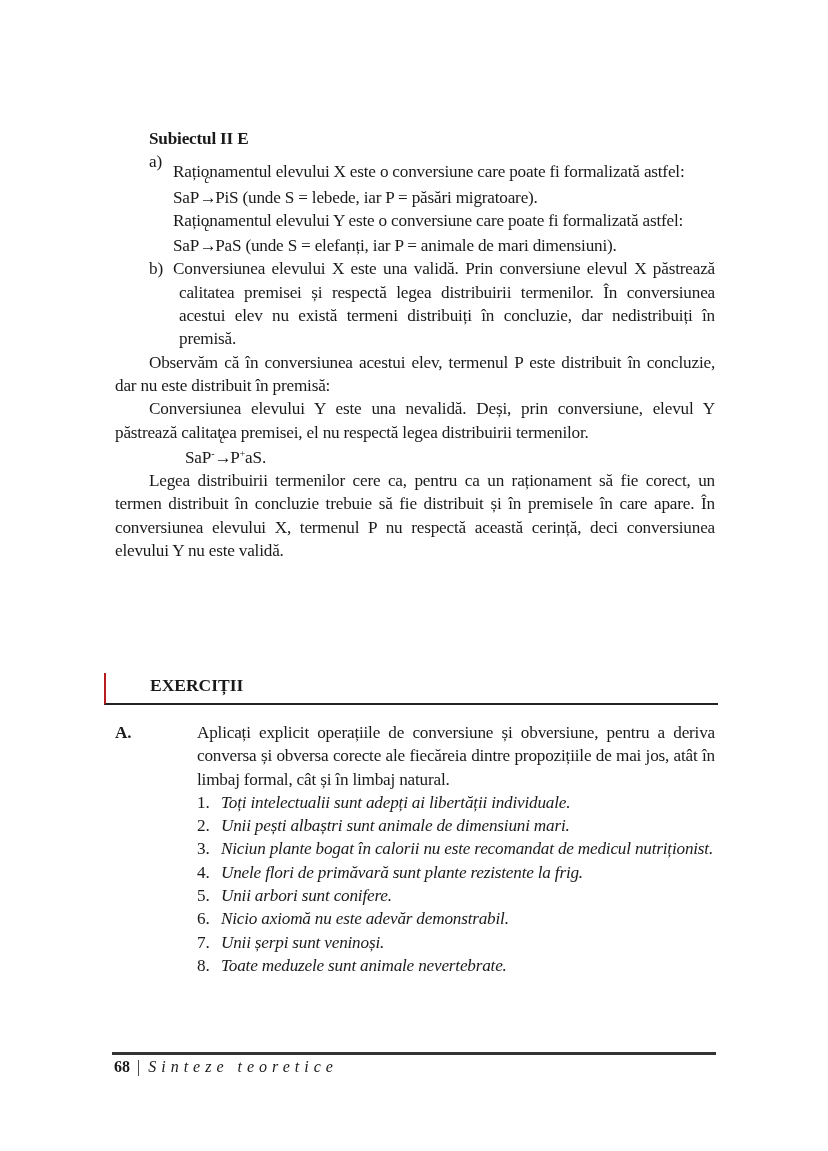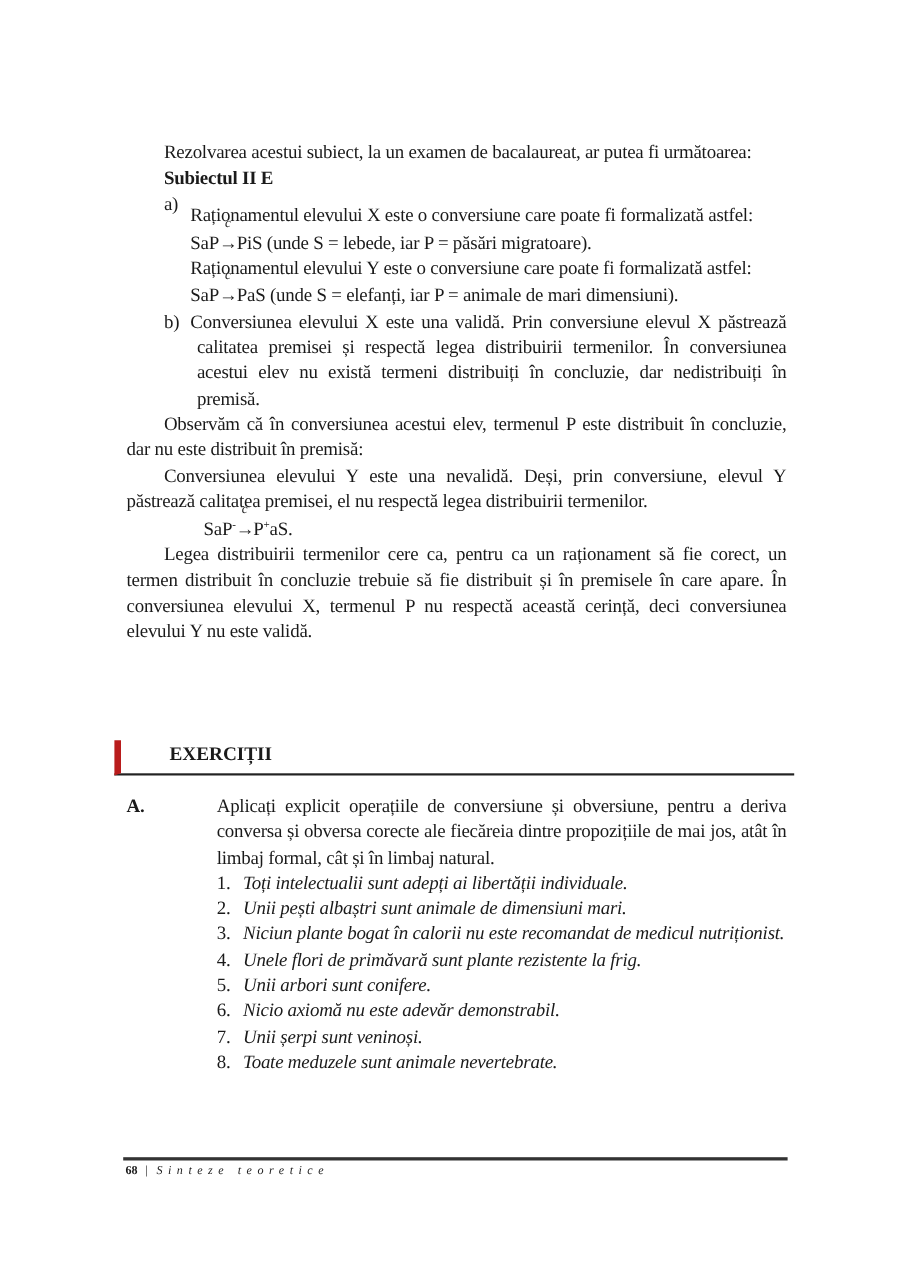--- a/index.html
+++ b/index.html
@@ -12,43 +12,42 @@
   .indent { text-indent: 34px; }
   .block { margin: 0; }
   .bold { font-weight: bold; }
   .row { display: flex; }
   .lbl { width: 24px; flex: 0 0 24px; }
   .formula { white-space: nowrap; }
   .arrow { display: inline-block; position: relative; width: 16px; text-align: center; }
   .arrow .c { position: absolute; left: 0; right: 0; top: -13px; font-size: 12px; font-style: italic; line-height: 12px; }
   sup.s { font-size: 10px; vertical-align: 6px; line-height: 0; }
   .section { position: absolute; left: 104px; top: 673px; width: 612px; height: 30px;
-             border-left: 6px solid #b91c1c; border-bottom: 2px solid #222; }
+             border-left: 2px solid #b91c1c; border-bottom: 2px solid #222; }
   .section-title { position: absolute; left: 44px; top: 2px; font-weight: bold; font-size: 17.5px; }
   .ex { position: absolute; left: 115px; top: 721px; width: 600px; font-size: 17.2px; line-height: 23.3px; letter-spacing: -0.2px; }
   .ex-head { display: flex; }
   .ex-label { width: 34px; flex: 0 0 34px; font-weight: bold; }
   .ex-body { flex: 1; margin-left: 48px; }
   .list { margin: 0; padding: 0; list-style: none; }
   .li { display: flex; }
   .li .num { width: 24px; flex: 0 0 24px; }
   .li .t { flex: 1; font-style: italic; text-align: justify; text-align-last: left; }
   .footer-line { position: absolute; left: 112px; top: 1052px; width: 604px; height: 3px; background: #333; }
-  .footer { position: absolute; left: 114px; top: 1058px; font-size: 11px; font-family: Liberation Serif, serif; }
+  .footer { position: absolute; left: 114px; top: 1058px; font-size: 16px; font-family: Liberation Serif, serif; }
   .footer .pg { font-weight: bold; }
   .footer .sep { margin: 0 8px 0 7px; }
   .footer .title { font-style: italic; letter-spacing: 5px; }
 </style>
 </head>
 <body>
 
 <div class="page">
 
   <div class="text" style="top:127px;">
-    <p class="p indent">Rezolvarea acestui subiect, la un examen de bacalaureat, ar putea fi următoarea:</p>
     <p class="block" style="padding-left:34px;">
       <span class="bold">Subiectul II E</span>
     </p>
 
     <div class="row" style="padding-left:34px;">
       <span class="lbl">a)</span>
       <div style="flex:1;margin-top:10px;">
         <p class="p">Raționamentul elevului X este o conversiune care poate fi formalizată astfel:</p>
         <p class="block formula" style="margin-top:2px;">
           <span>SaP</span><span class="arrow"><span class="c">c</span>→</span><span>PiS</span><span> (unde S = lebede, iar P = păsări migratoare).</span>

